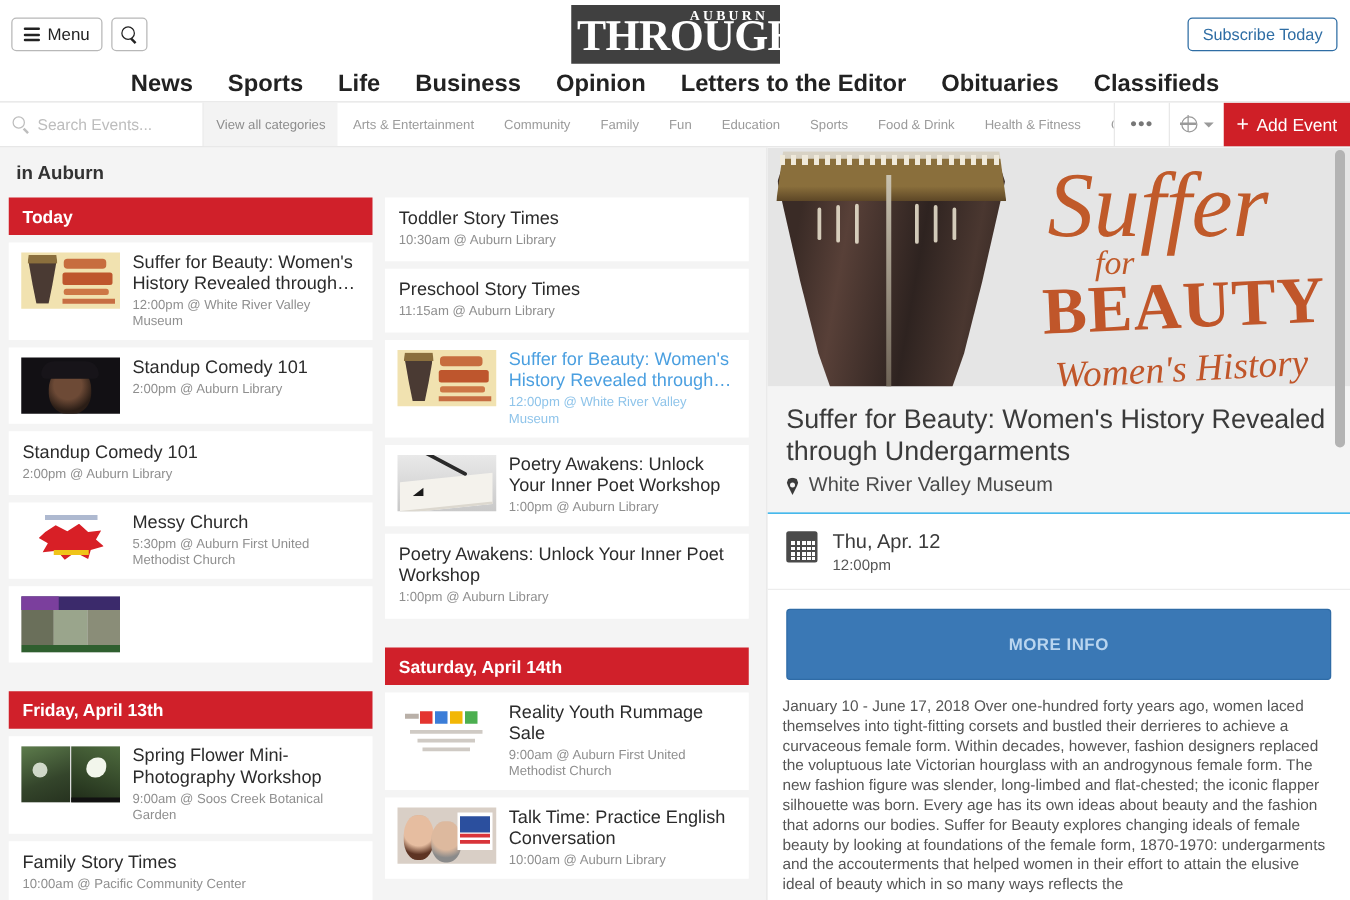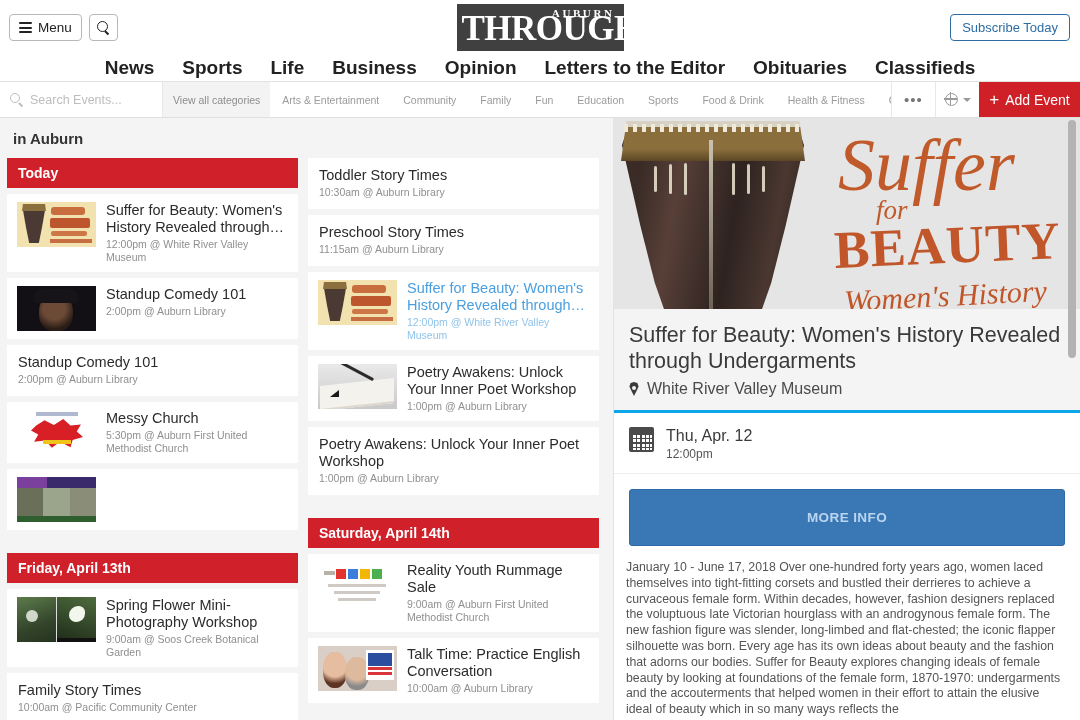--- a/index.html
+++ b/index.html
@@ -347,21 +347,21 @@
   }
   .ta-revealed {
     position:absolute; left:16px; top:200px;
     font-family:"Liberation Serif", serif;
     font-size: 16.5px; color:#b8512a; font-weight:700; letter-spacing: 0.4px;
   }
 
   .detail-head {
     background: #f4f4f4;
     padding: 13px 15px 12px;
-    border-bottom: 3px solid #0ea5e9;
+    border-bottom: 1px solid #0ea5e9;
   }
   .detail-title {
     font-size: 21.5px; color: #3a3a3a; line-height: 26px; font-weight: 400;
   }
   .detail-venue {
     font-size: 16px; color: #4a4a4a; margin-top: 6px;
     display: flex; align-items: center; gap: 8px;
   }
   .pin {
     width: 10px; height: 14px; background: #3a3a3a; flex: none;

